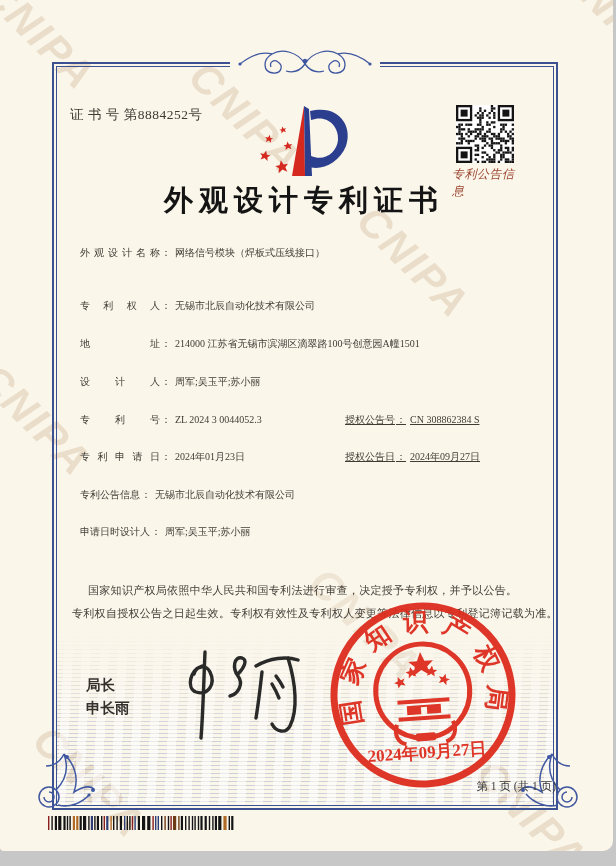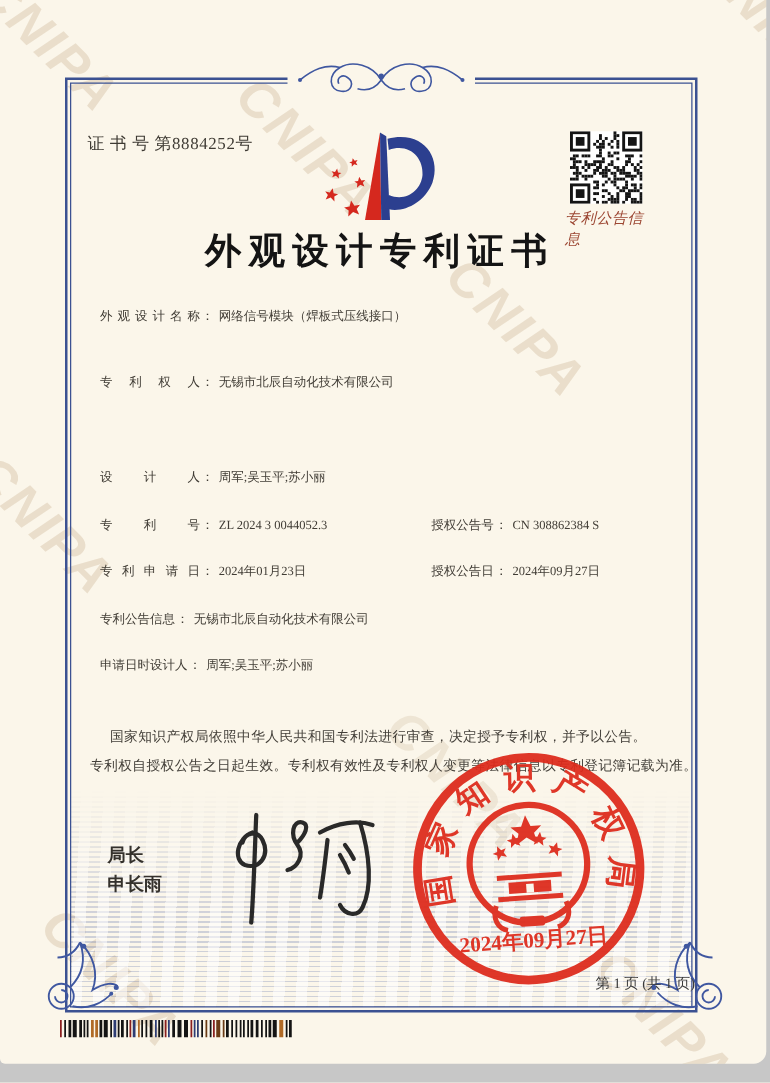--- a/index.html
+++ b/index.html
@@ -33,21 +33,21 @@
   .qr svg{display:block;width:58px;height:58px;}
   .qr-label{position:absolute;left:452px;top:166px;width:72px;font-size:12px;color:#9c4632;
       font-style:italic;letter-spacing:.5px;}
   .title{position:absolute;left:52px;top:181px;width:504px;text-align:center;
       font-size:29px;font-weight:700;color:#141414;letter-spacing:6px;}
   
   .frow{position:absolute;left:80px;width:460px;font-size:10px;color:#403c35;white-space:nowrap;}
   .flabel{display:inline-block;width:80px;text-align:justify;text-align-last:justify;}
   .flabel.wide{width:auto;text-align-last:auto;}
   .fcolon{margin:0 4px 0 1px;}
-  .col2{position:absolute;left:265px;top:0;}
+  .col2{position:absolute;left:265px;top:0;text-decoration:underline;}
   
   .statement{position:absolute;left:72px;top:579px;width:470px;font-size:11px;
       color:#44403a;line-height:22.5px;letter-spacing:.3px;}
   .statement .l1{padding-left:16px;white-space:nowrap;}
   .statement .l2{white-space:nowrap;}
   
   .director{position:absolute;left:86px;top:674px;font:700 14.5px "Liberation Sans",sans-serif;
       color:#34312c;line-height:23px;}
   .signature{position:absolute;left:158px;top:642px;}
   .seal{position:absolute;left:325px;top:597px;}
@@ -345,20 +345,23 @@
   <div class="qr-label">专利公告信息</div>
 
   <div class="title">外观设计专利证书</div>
 
   <div class="frow" style="top:246px">
     <span class="flabel">外观设计名称</span><span class="fcolon">：</span><span>网络信号模块（焊板式压线接口）</span>
   </div>
   <div class="frow" style="top:299px">
     <span class="flabel">专利权人</span><span class="fcolon">：</span><span>无锡市北辰自动化技术有限公司</span>
   </div>
+  <div class="frow" style="top:337px">
+    <span class="flabel">地址</span><span class="fcolon">：</span><span>214000 江苏省无锡市滨湖区滴翠路100号创意园A幢1501</span>
+  </div>
   <div class="frow" style="top:375px">
     <span class="flabel">设计人</span><span class="fcolon">：</span><span>周军;吴玉平;苏小丽</span>
   </div>
   <div class="frow" style="top:413px">
     <span class="flabel">专利号</span><span class="fcolon">：</span><span>ZL 2024 3 0044052.3</span>
     <span class="col2">
       <span>授权公告号</span><span class="fcolon">：</span><span>CN 308862384 S</span>
     </span>
   </div>
   <div class="frow" style="top:450px">

